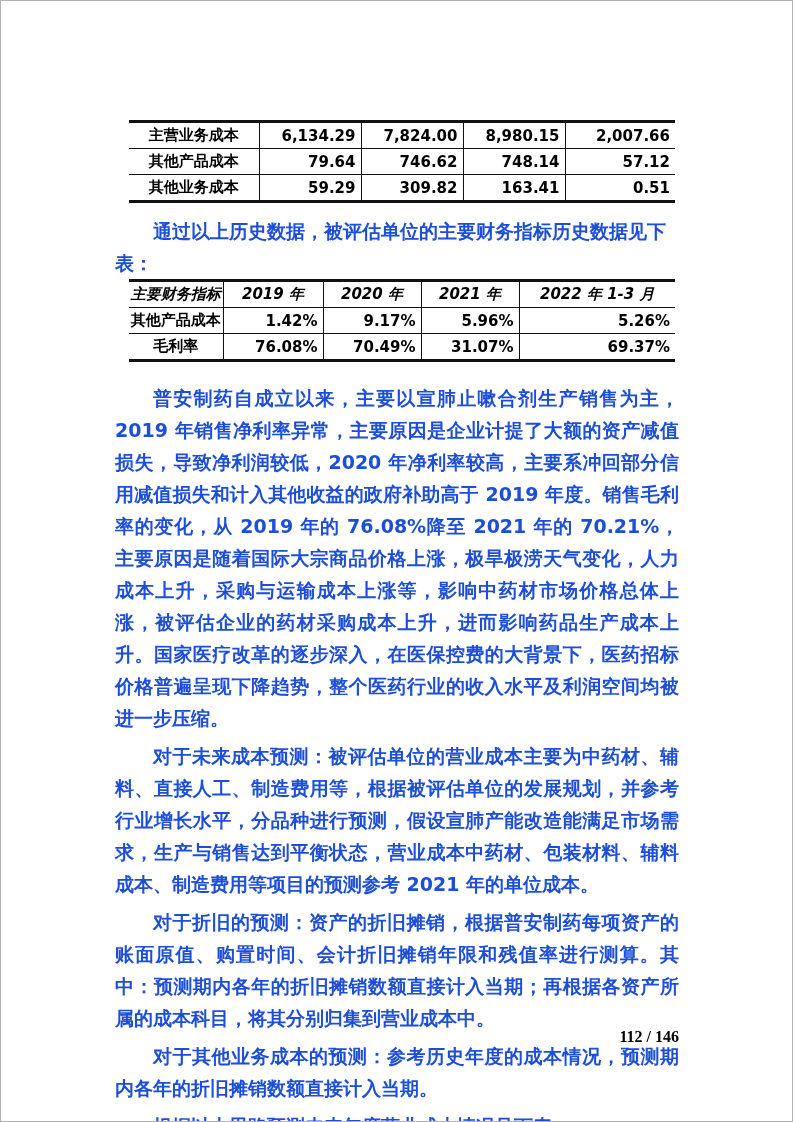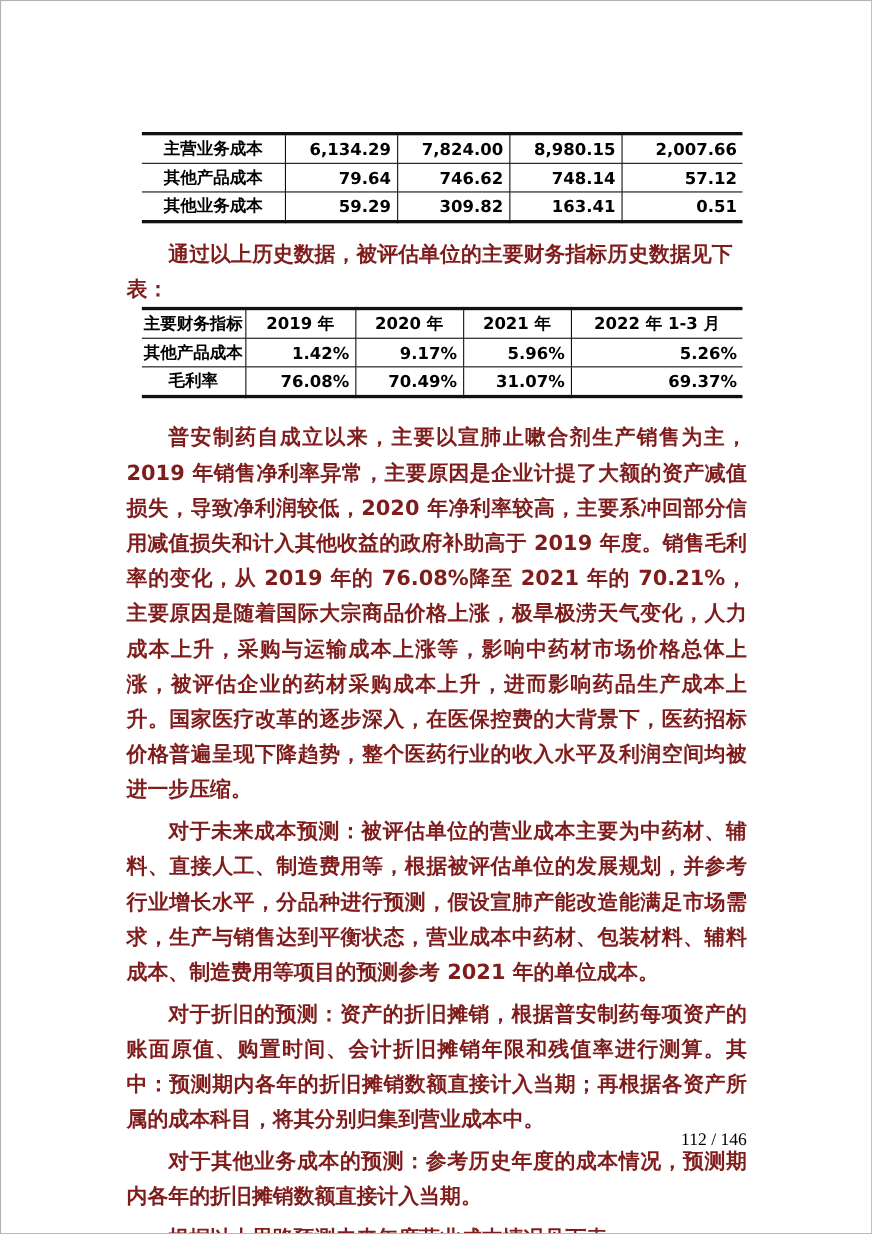--- a/index.html
+++ b/index.html
@@ -29,44 +29,44 @@
     padding:0;
     border-bottom:1px solid #111;
     border-right:1px solid #111;
     overflow:hidden;
     white-space:nowrap;
   }
   table.doc-table td:last-child, table.doc-table th:last-child { border-right:none; }
   table.doc-table tr:last-child td { border-bottom:none; }
   .cell-label { text-align:center; }
   .cell-num   { text-align:right; padding-right:5px !important; }
-  .cell-head  { text-align:center; font-weight:bold; }
+  .cell-head  { text-align:center; font-weight:bold;font-style:italic; }
 
   .table-cost { margin-top:119px; }
   .table-ind  { margin-top:0px; }
 
   .para {
     font-size:19px;
     font-weight:bold;
     line-height:32px;
     text-align:justify;
     text-indent:2em;
     margin:0 0 6px 0;
-    color:#7f1d1d;
+    color:#1d4ed8;
   }
   .intro { margin-top:12px; margin-bottom:0; }
   .first-body { margin-top:20px; }
   .single-line { text-align:left; }
 
   .footer-pagenum {
     position:absolute;
     top:1027px;
     right:113px;
     font-family:"Liberation Serif","DejaVu Serif",serif;
-    font-weight:normal;
+    font-weight:bold;
     font-size:16px;
     color:#000;
   }
 </style>
 </head>
 <body>
 
 <div class="page">
   <div class="content">
 

